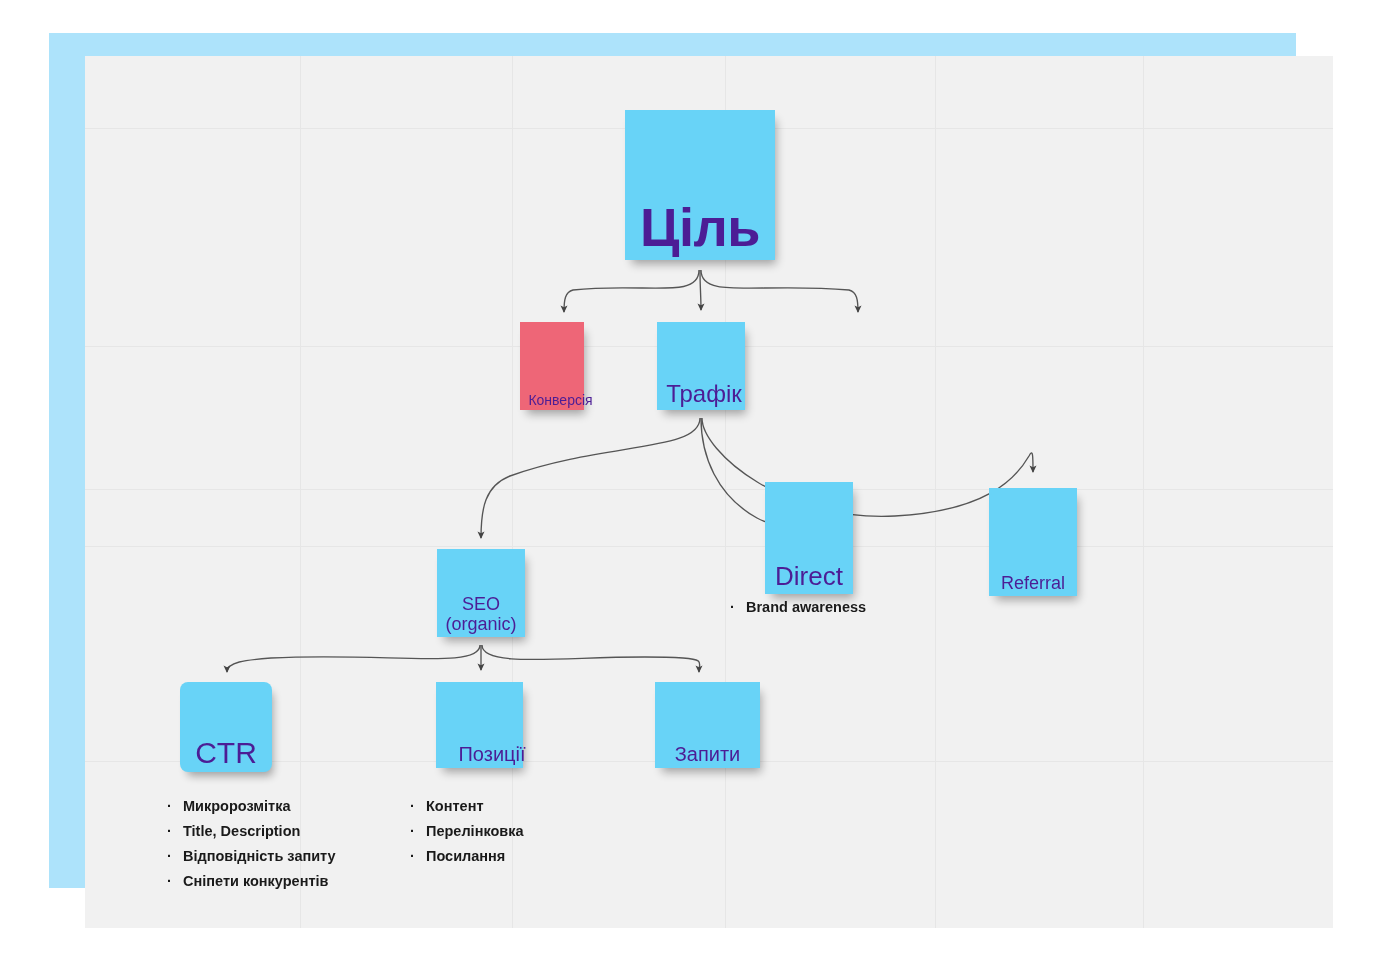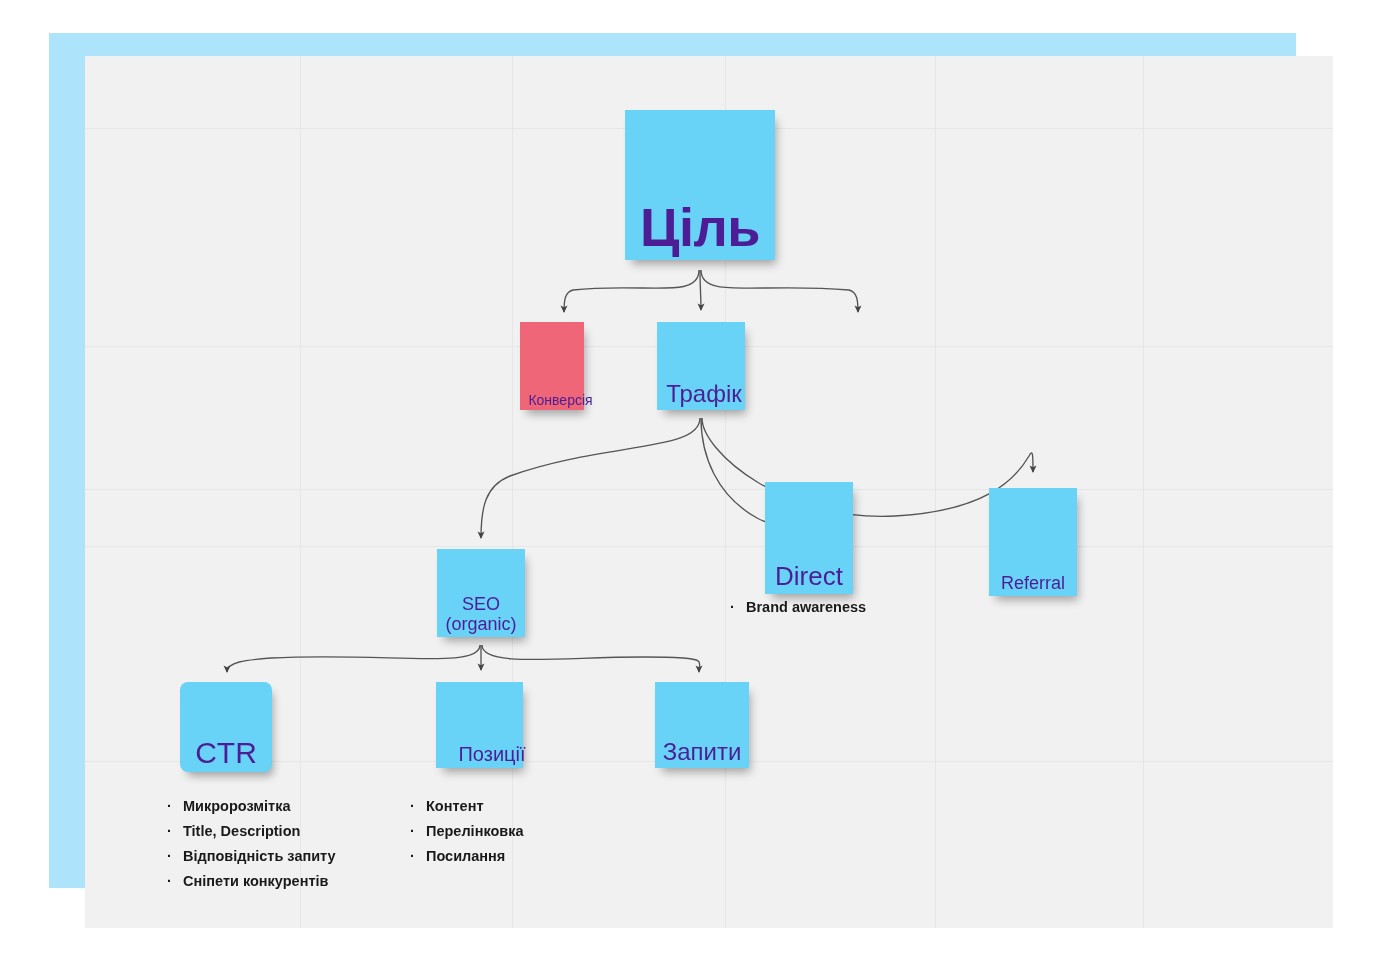--- a/index.html
+++ b/index.html
@@ -71,21 +71,21 @@
 
   .note-goal    { left: 540px; top: 54px;  width: 150px; height: 150px; font-size: 54px; font-weight: bold; letter-spacing: -0.5px; }
   .note-conv    { left: 435px; top: 266px; width: 64px;  height: 88px;  font-size: 14px; padding-left: 19px; }
   .note-traffic { left: 572px; top: 266px; width: 88px;  height: 88px;  font-size: 24px; padding-left: 8px; }
   .note-serm    { left: 729px; top: 266px; width: 88px;  height: 88px;  font-size: 27px; }
   .note-seo     { left: 352px; top: 493px; width: 88px;  height: 88px;  font-size: 18px; }
   .note-direct  { left: 680px; top: 426px; width: 88px;  height: 112px;  font-size: 26px; }
   .note-referral{ left: 904px; top: 426px; width: 88px;  height: 108px;  font-size: 18px; margin-top: 6px; }
   .note-ctr     { left: 95px;  top: 626px; width: 92px;  height: 90px;  font-size: 30px; border-radius: 8px; }
   .note-pos     { left: 351px; top: 626px; width: 87px;  height: 86px;  font-size: 20px; padding-left: 27px; }
-  .note-queries { left: 570px; top: 626px; width: 94px;  height: 86px;  font-size: 24px; }
+  .note-queries { left: 570px; top: 626px; width: 105px;  height: 86px;  font-size: 20px; }
 
   
   .edges {
     position: absolute;
     left: 0; top: 0;
     width: 1248px;
     height: 872px;
     pointer-events: none;
   }
 

